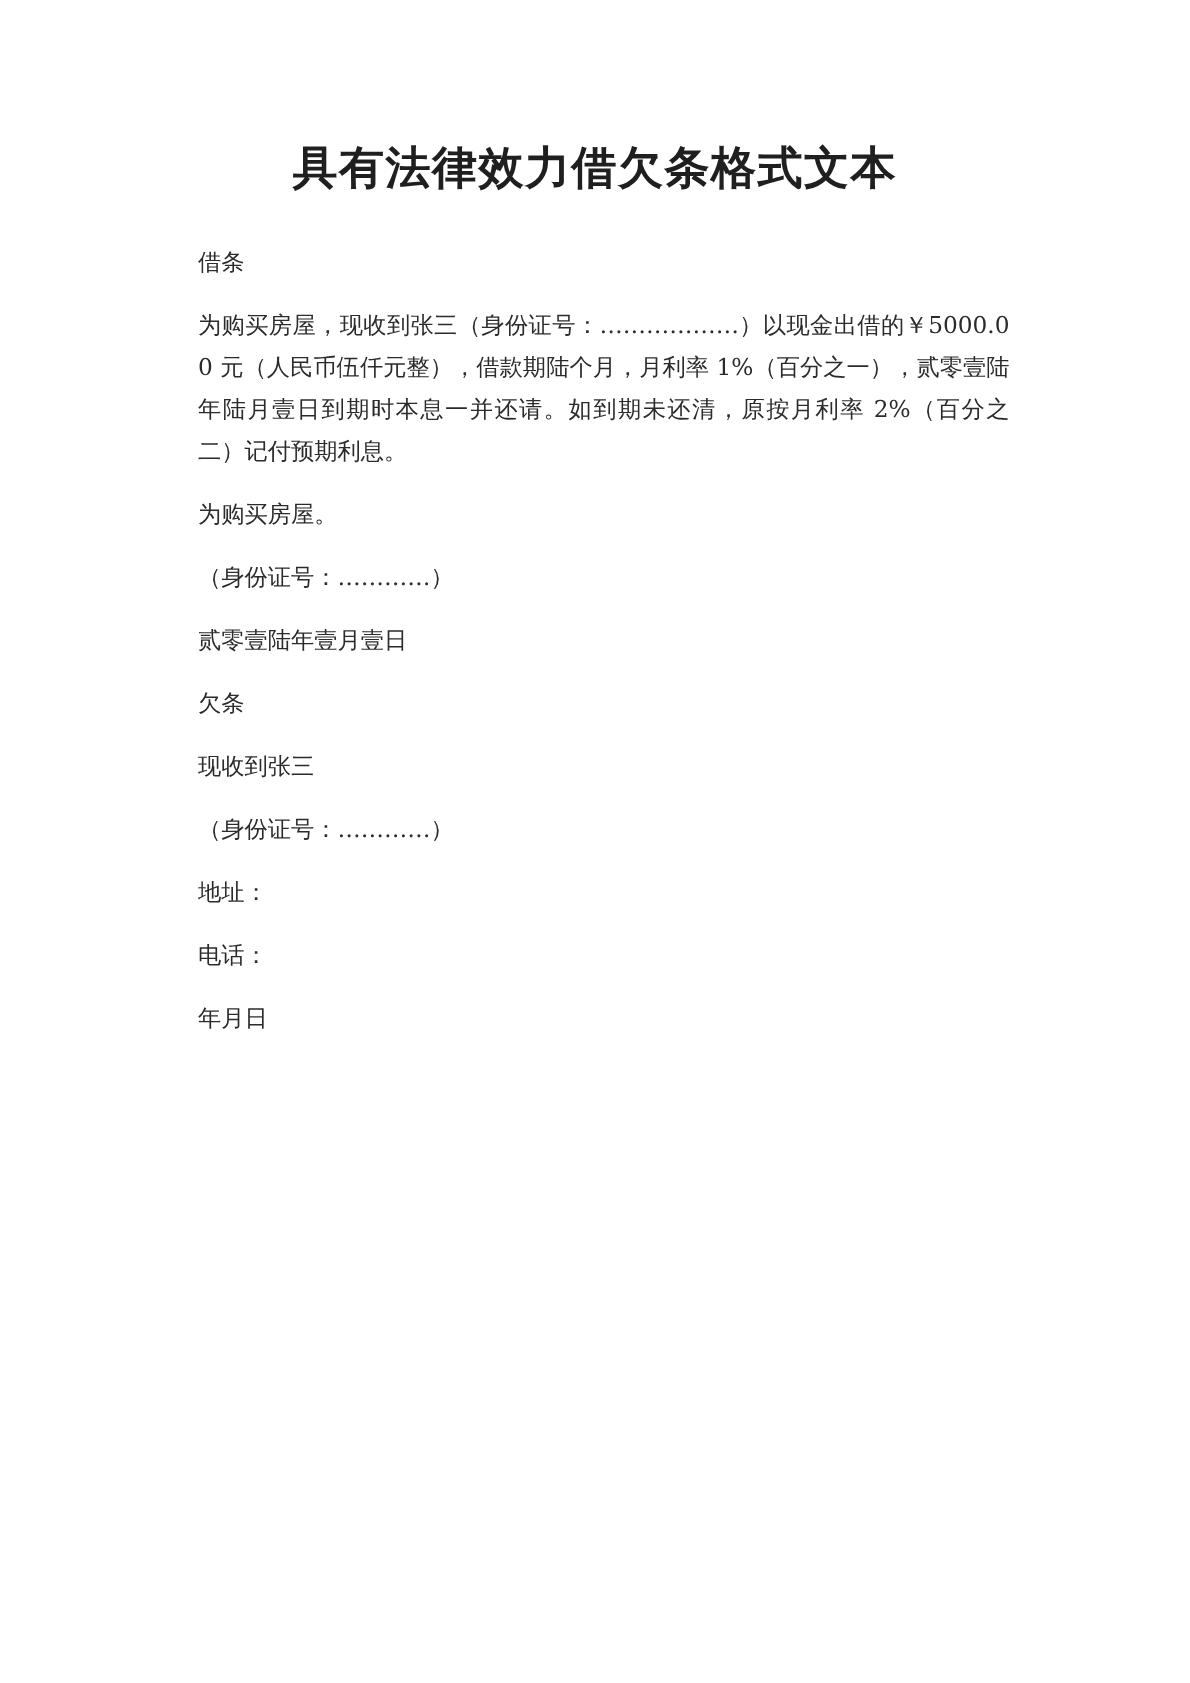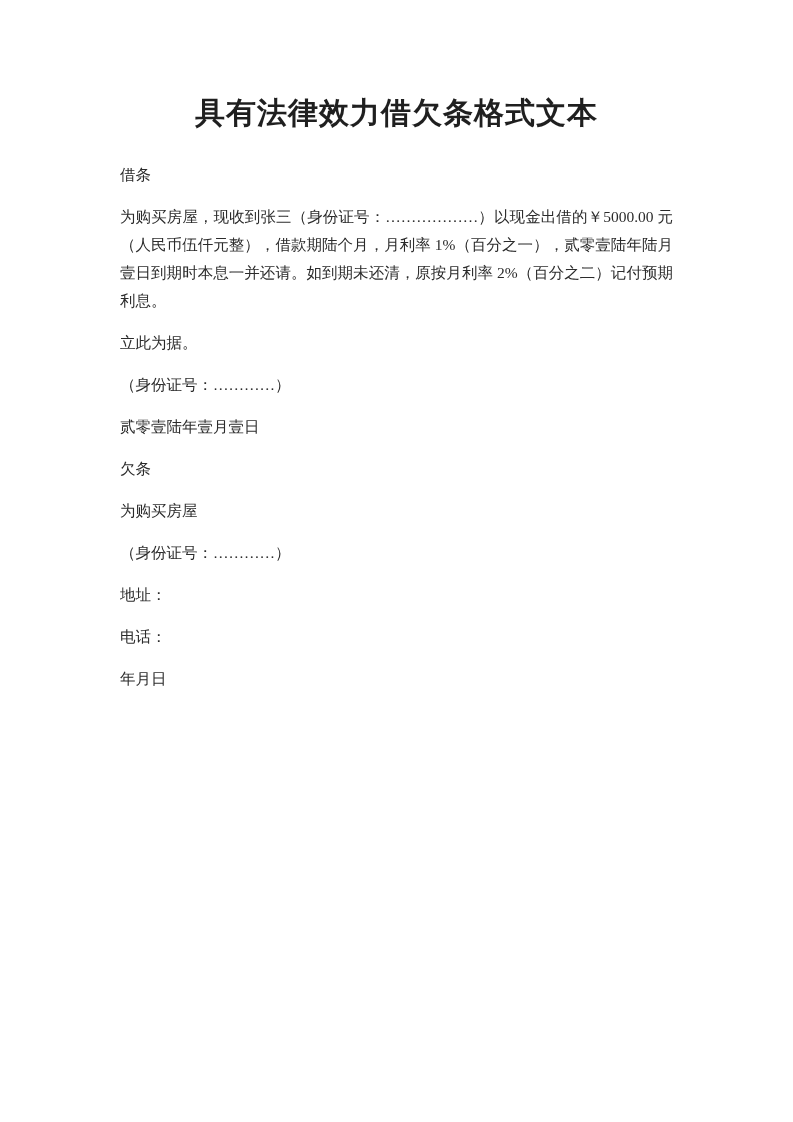--- a/index.html
+++ b/index.html
@@ -24,37 +24,36 @@
     line-height: 44px;
     font-weight: bold;
     text-align: center;
     margin: 0 0 26px 0;
     letter-spacing: 1px;
     color: #1f1f1f;
   }
   .doc-para {
     font-size: 15.5px;
     line-height: 28px;
-    margin: 0 0 14px 0;
+    margin: 0 0 14px 12px;
     text-align: justify;
     word-break: break-all;
     color: #2b2b2b;
-    font-family: Liberation Serif, serif;
   }
 </style>
 </head>
 <body>
 
 <main class="page">
   <h1 class="doc-title">具有法律效力借欠条格式文本</h1>
 
   <p class="doc-para">借条</p>
   <p class="doc-para">为购买房屋，现收到张三（身份证号：………………）以现金出借的￥5000.00 元（人民币伍仟元整），借款期陆个月，月利率 1%（百分之一），贰零壹陆年陆月壹日到期时本息一并还请。如到期未还清，原按月利率 2%（百分之二）记付预期利息。</p>
-  <p class="doc-para">立此为据。</p>
+  <p class="doc-para">为购买房屋。</p>
   <p class="doc-para">（身份证号：…………）</p>
   <p class="doc-para">贰零壹陆年壹月壹日</p>
   <p class="doc-para">欠条</p>
-  <p class="doc-para">为购买房屋</p>
+  <p class="doc-para">现收到张三</p>
   <p class="doc-para">（身份证号：…………）</p>
   <p class="doc-para">地址：</p>
   <p class="doc-para">电话：</p>
   <p class="doc-para">年月日</p>
 </main>
 
 </body></html>

